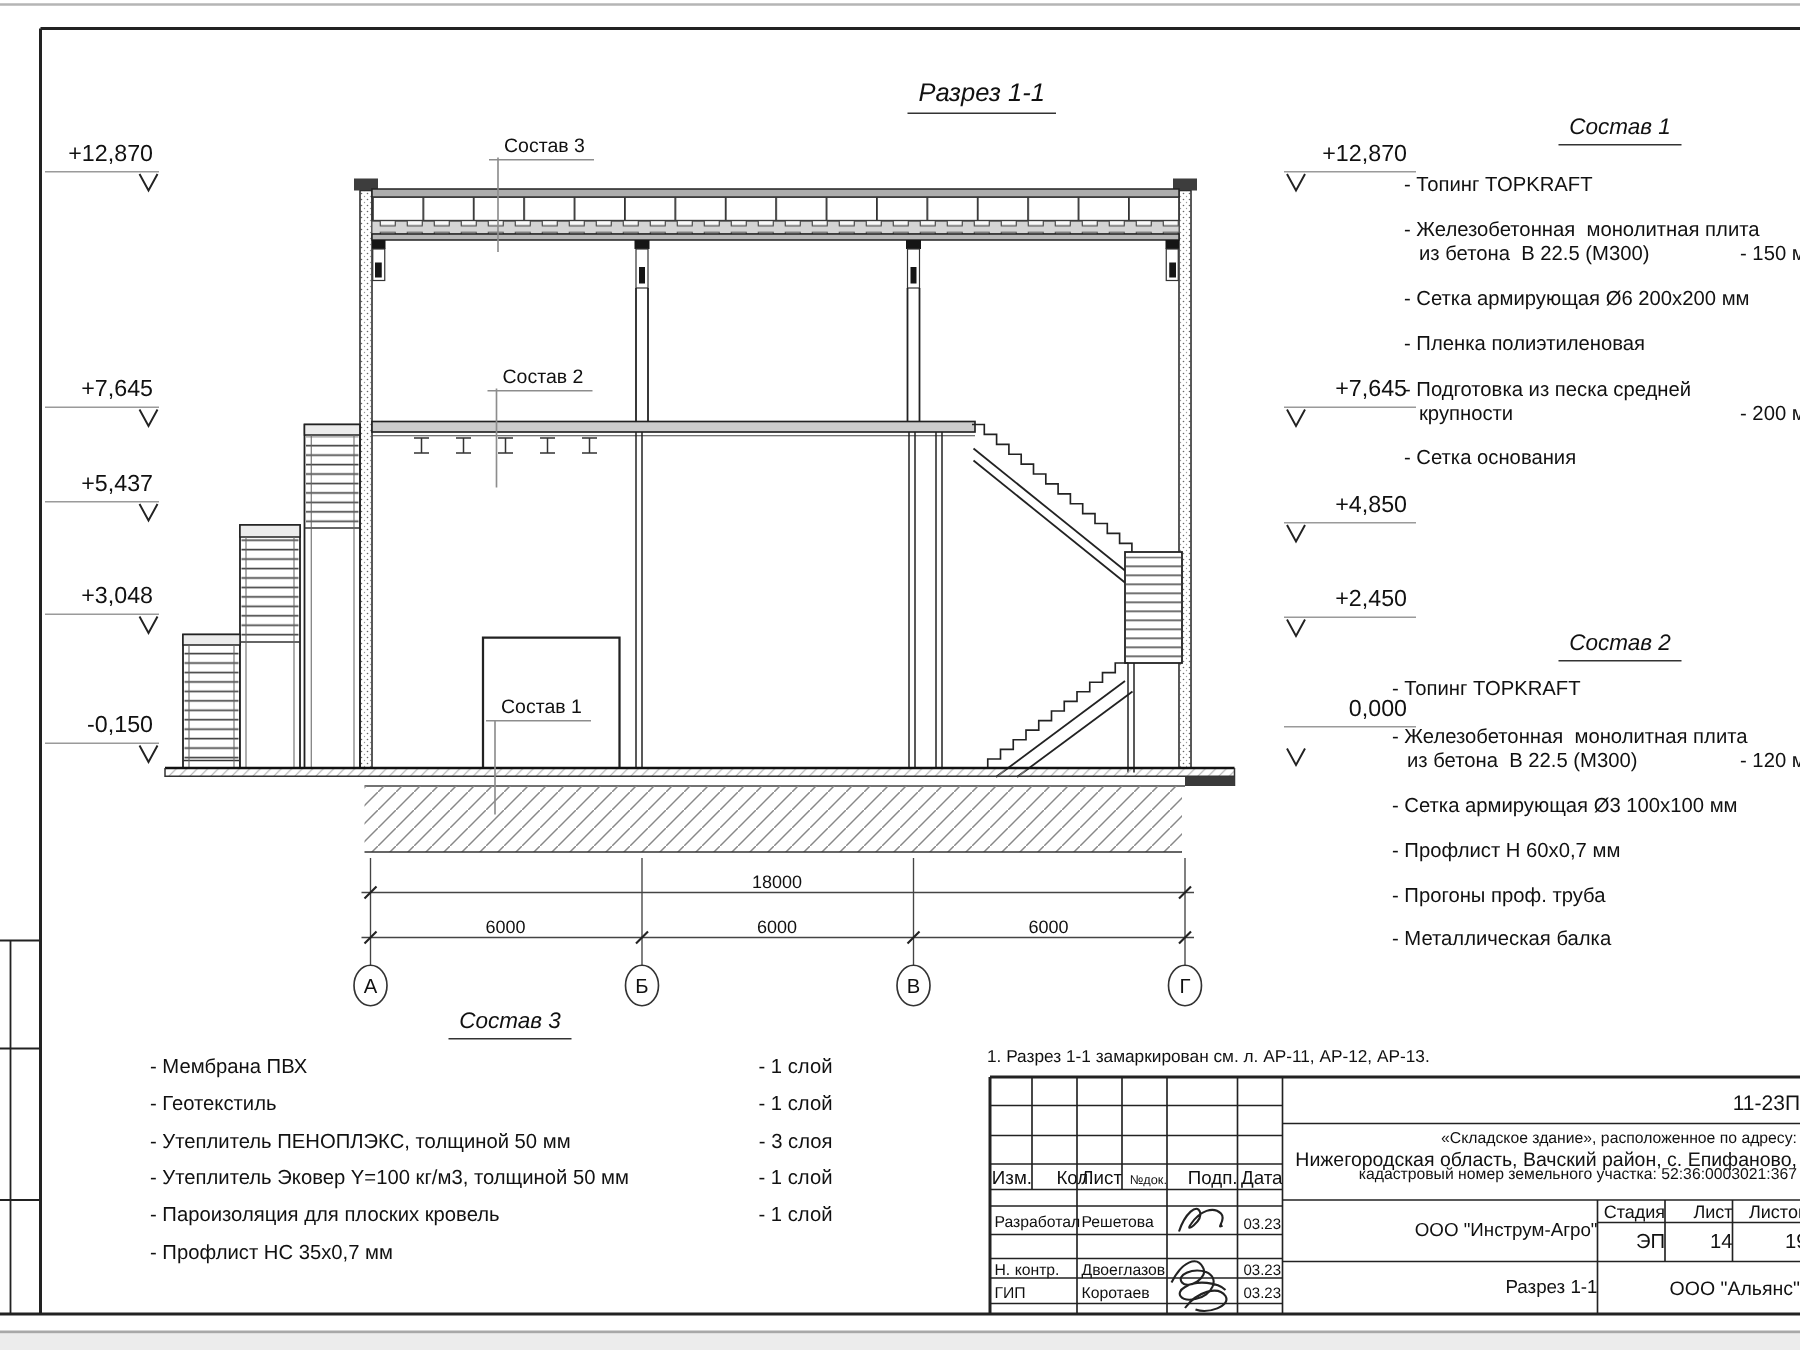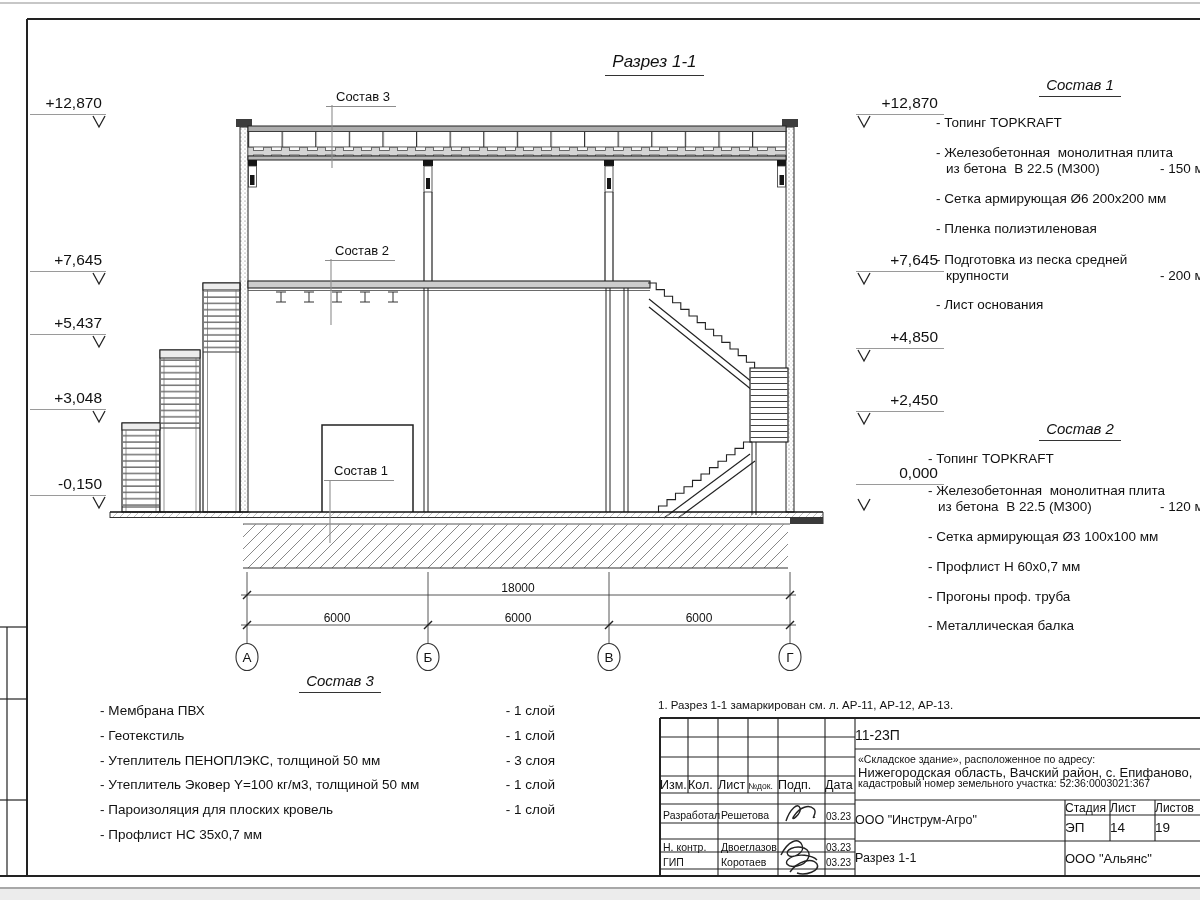--- a/index.html
+++ b/index.html
@@ -13,21 +13,21 @@
   .elev{position:absolute;font-size:15.5px;text-align:right;border-bottom:1px solid #9a9a9a;
         padding:0 4px 2px 0;width:72px}
   .elevR{width:82px;text-align:right;padding-right:6px}
   .callout{position:absolute;font-size:13px;border-bottom:1px solid #8d8d8d;padding:0 6px 2px 10px}
   .dim{position:absolute;font-size:12px;width:80px;text-align:center}
   .axis{position:absolute;font-size:13.5px;width:24px;text-align:center}
   .lrow{position:absolute;font-size:13.5px;white-space:pre}
   .lval{position:absolute;font-size:13.5px;white-space:pre}
   .c3v{width:60px;text-align:right}
   .hdr{position:absolute;text-align:center;font-size:15px}
-  .tb{position:absolute;text-align:left;overflow:hidden}
+  .tb{position:absolute;text-align:right;overflow:hidden}
   .tbl{position:absolute;text-align:center}
 </style>
 </head>
 <body>
 
 <div class="sheet">
 
 <svg class="lines" width="1200" height="900" viewBox="0 0 1200 900">
   <defs>
     <pattern id="wallP" width="4" height="4" patternUnits="userSpaceOnUse">
@@ -304,21 +304,21 @@
 </div>
 <div class="lrow" style="left:936px;top:115px">- Топинг TOPKRAFT</div>
 <div class="lrow" style="left:936px;top:145px">- Железобетонная  монолитная плита</div>
 <div class="lrow" style="left:946px;top:161px">из бетона  В 22.5 (М300)</div>
 <div class="lval" style="left:1160px;top:161px">- 150 мм</div>
 <div class="lrow" style="left:936px;top:191px">- Сетка армирующая Ø6 200x200 мм</div>
 <div class="lrow" style="left:936px;top:221px">- Пленка полиэтиленовая</div>
 <div class="lrow" style="left:936px;top:252px">- Подготовка из песка средней</div>
 <div class="lrow" style="left:946px;top:268px">крупности</div>
 <div class="lval" style="left:1160px;top:268px">- 200 мм</div>
-<div class="lrow" style="left:936px;top:297px">- Лист основания</div>
+<div class="lrow" style="left:936px;top:297px">- Сетка основания</div>
 
 <div class="hdr" style="left:1000px;top:420px;width:160px">
   <span class="u it">Состав 2</span>
 </div>
 <div class="lrow" style="left:928px;top:451px">- Топинг TOPKRAFT</div>
 <div class="lrow" style="left:928px;top:483px">- Железобетонная  монолитная плита</div>
 <div class="lrow" style="left:938px;top:499px">из бетона  В 22.5 (М300)</div>
 <div class="lval" style="left:1160px;top:499px">- 120 мм</div>
 <div class="lrow" style="left:928px;top:529px">- Сетка армирующая Ø3 100x100 мм</div>
 <div class="lrow" style="left:928px;top:559px">- Профлист Н 60x0,7 мм</div>

